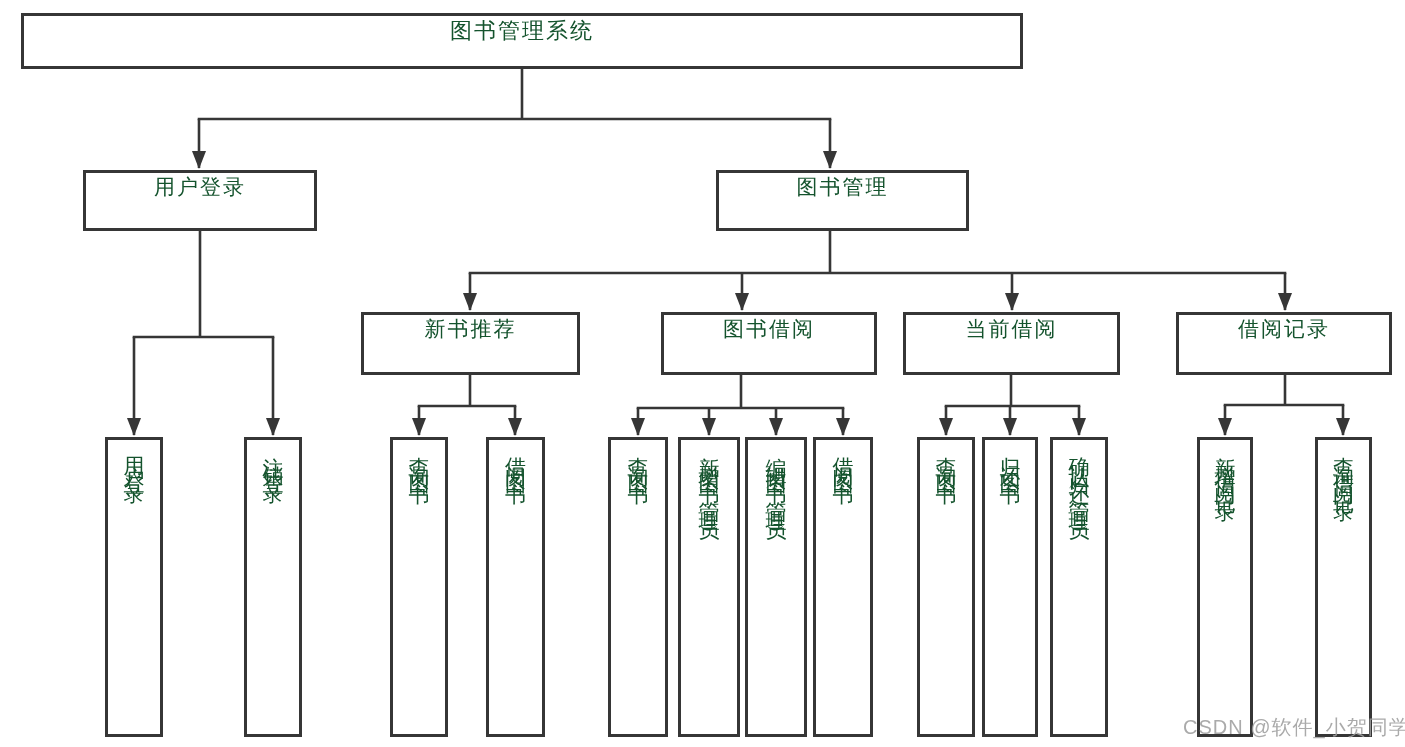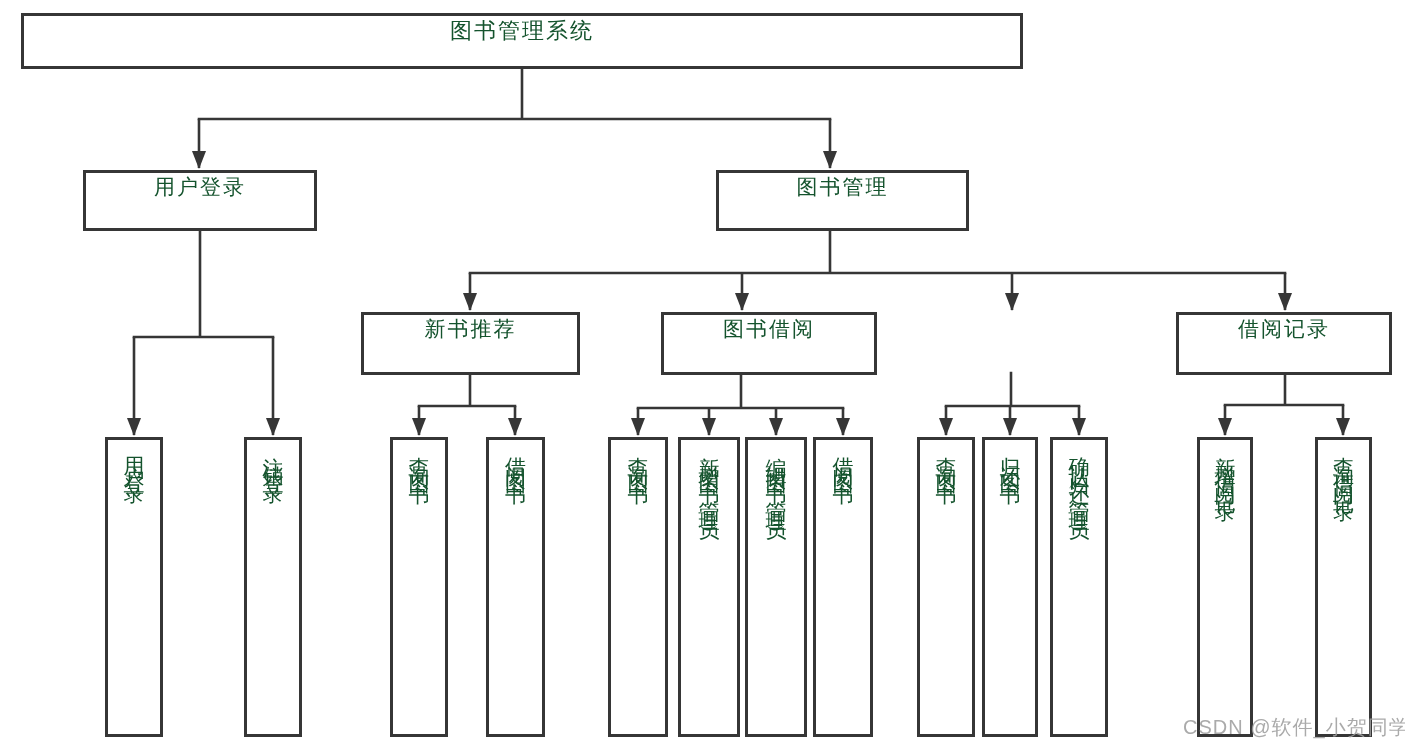--- a/index.html
+++ b/index.html
@@ -68,20 +68,23 @@
   <div class="node hnode" style="left:716px; top:170px; width:253px; height:61px;">
     <span>图书管理</span>
   </div>
 
   <div class="node hnode" style="left:361px; top:312px; width:219px; height:63px;">
     <span>新书推荐</span>
   </div>
   <div class="node hnode" style="left:661px; top:312px; width:216px; height:63px;">
     <span>图书借阅</span>
   </div>
+  <div class="node hnode" style="left:903px; top:312px; width:217px; height:63px;">
+    <span>当前借阅</span>
+  </div>
   <div class="node hnode" style="left:1176px; top:312px; width:216px; height:63px;">
     <span>借阅记录</span>
   </div>
 
   <div class="node vnode" style="left:105px; top:437px; width:58px; height:300px;">
     <span class="vtext">用户登录</span>
   </div>
   <div class="node vnode" style="left:244px; top:437px; width:58px; height:300px;">
     <span class="vtext">注销登录</span>
   </div>

